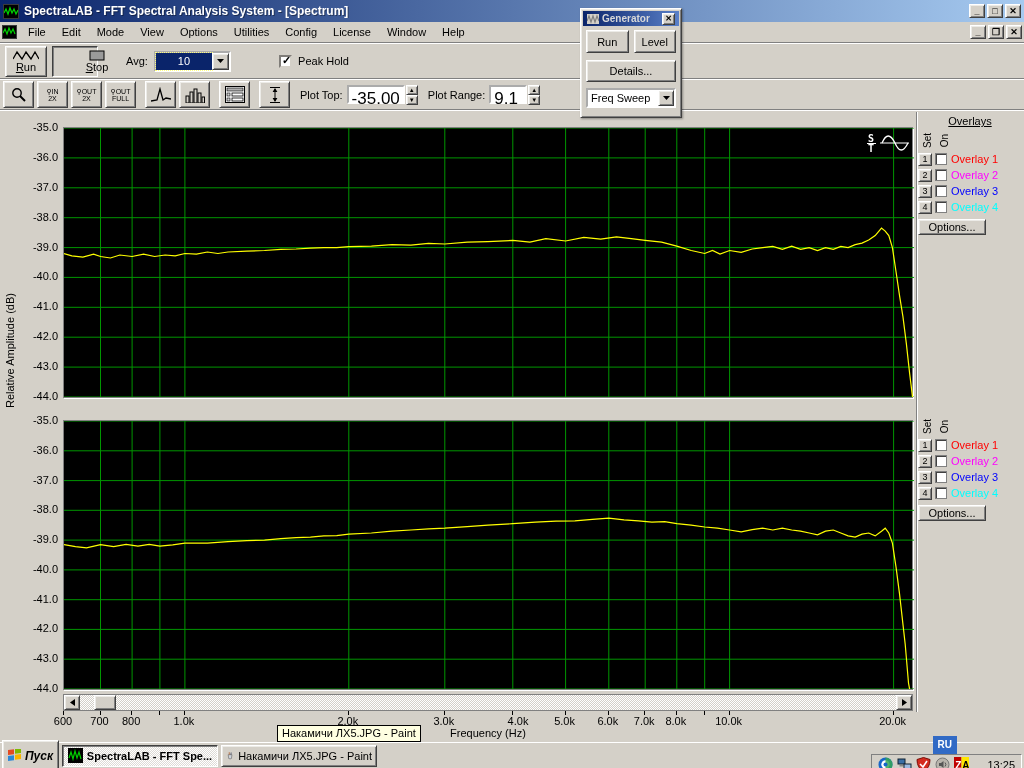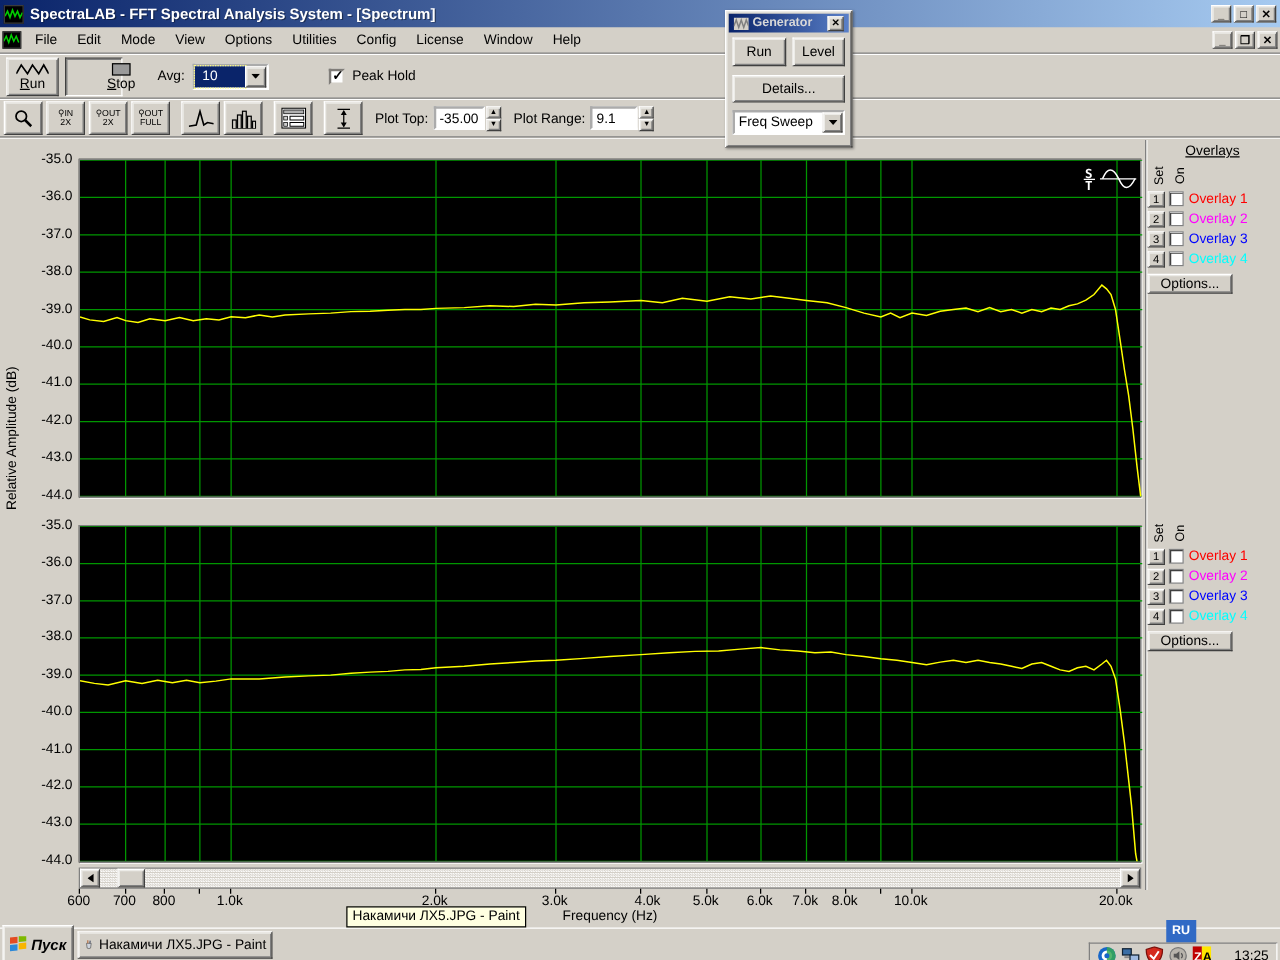--- a/index.html
+++ b/index.html
@@ -27,32 +27,32 @@
   .menubar .menu-item { padding:2px 8px; }
   .menubar .winbtns { margin-left:auto; }
 
   
   .toolbar1 { position:absolute; left:0; top:44px; width:1024px; height:35px; display:flex; align-items:center; border-bottom:1px solid #808080; box-shadow:0 1px 0 #fff; }
   .bigbtn { width:42px; height:31px; margin-left:5px; flex-direction:column; font-size:11px; }
   .bigbtn svg { display:block; }
   .ulf::first-letter { text-decoration:underline; }
   .avg-label { margin-left:28px; }
   .combo { display:flex; height:21px; margin-left:6px; border:2px inset #fff; background:#fff; align-items:stretch; }
-  .combo .val { background:#0a246a; color:#fff; padding:2px 6px; outline:1px dotted #ffff80; min-width:40px; }
+  .combo .val { background:#0a246a; color:#fff; padding:2px 22px; outline:1px dotted #ffff80; min-width:40px; }
   .combo .arrow { width:17px; display:flex; align-items:center; justify-content:center; }
   .checkrow { display:flex; align-items:center; margin-left:42px; }
   .checkbox { width:13px; height:13px; background:#fff; border:2px inset #d4d0c8; position:relative; }
   .checkbox.checked:after { content:"✓"; position:absolute; left:1px; top:-3px; font-size:11px; font-weight:bold; color:#000; }
   .checkrow span { margin-left:6px; }
 
   .toolbar2 { position:absolute; left:0; top:80px; width:1024px; height:30px; display:flex; align-items:center; border-bottom:1px solid #808080; box-shadow:0 1px 0 #fff; }
   .toolbtn { width:31px; height:27px; margin-left:3px; font-size:7px; }
   .toolbtn.gap { margin-left:9px; }
   .fld-label { margin-left:10px; }
-  .field { height:19px; border:2px inset #fff; background:#fff; padding:2px 3px; margin-left:4px; font-size:11px; }
+  .field { height:19px; border:2px inset #fff; background:#fff; padding:2px 3px; margin-left:4px; font-size:17px; }
   .spinner { width:12px; height:19px; display:flex; flex-direction:column; margin-left:1px; }
   .spinner div { flex:1; font-size:6px; line-height:8px; text-align:center; }
 
   
   .chart-title { position:absolute; width:850px; left:63px; text-align:center; font-size:12px; }
   .plot { position:absolute; left:63px; width:850px; background:#000; border:1px solid #808080; box-shadow:1px 1px 0 #fff; }
   .plot svg { display:block; }
   .ylab { position:absolute; width:58px; text-align:right; font-size:11px; }
   .yaxis-label { position:absolute; left:4px; top:408px; transform:rotate(-90deg); transform-origin:left top; white-space:nowrap; font-size:11px; }
   .st-glyph { position:absolute; }
@@ -475,20 +475,27 @@
   <div class="taskbar">
     <div class="start-btn btn raised">
       <svg width="14" height="13" viewBox="0 0 14 13">
         <rect x="0" y="1" width="6" height="5" fill="#e34b22" transform="skewY(-6)"></rect>
         <rect x="7" y="0.4" width="6" height="5" fill="#7eb900" transform="skewY(-6)"></rect>
         <rect x="0" y="7" width="6" height="5" fill="#2c88d8" transform="skewY(-6)"></rect>
         <rect x="7" y="6.4" width="6" height="5" fill="#f8b500" transform="skewY(-6)"></rect>
       </svg>
       <span>Пуск</span>
     </div>
+    <div class="task btn raised pressed active">
+      <svg class="ticon" viewBox="0 0 15 15">
+          <rect width="15" height="15" fill="#000"></rect>
+          <polyline points="1,10 3,4 5,11 7,3 9,10 11,4 13,11" stroke="#00d000" fill="none" stroke-width="1.2"></polyline>
+        </svg>
+      <span>SpectraLAB - FFT Spe...</span>
+    </div>
     <div class="task btn raised">
       <svg class="ticon" viewBox="0 0 15 15">
           <path d="M4,6 L11,6 L10,13 Q7.5,14.5 5,13 Z" fill="#cfd4dc" stroke="#555"></path>
           <line x1="6" y1="6" x2="6" y2="1.5" stroke="#b06030" stroke-width="1.5"></line>
           <line x1="9" y1="6" x2="9.5" y2="2" stroke="#404860" stroke-width="1.5"></line>
         </svg>
       <span>Накамичи ЛХ5.JPG - Paint</span>
     </div>
     <div class="tray-wrap">
       <div class="lang-box">RU</div>

